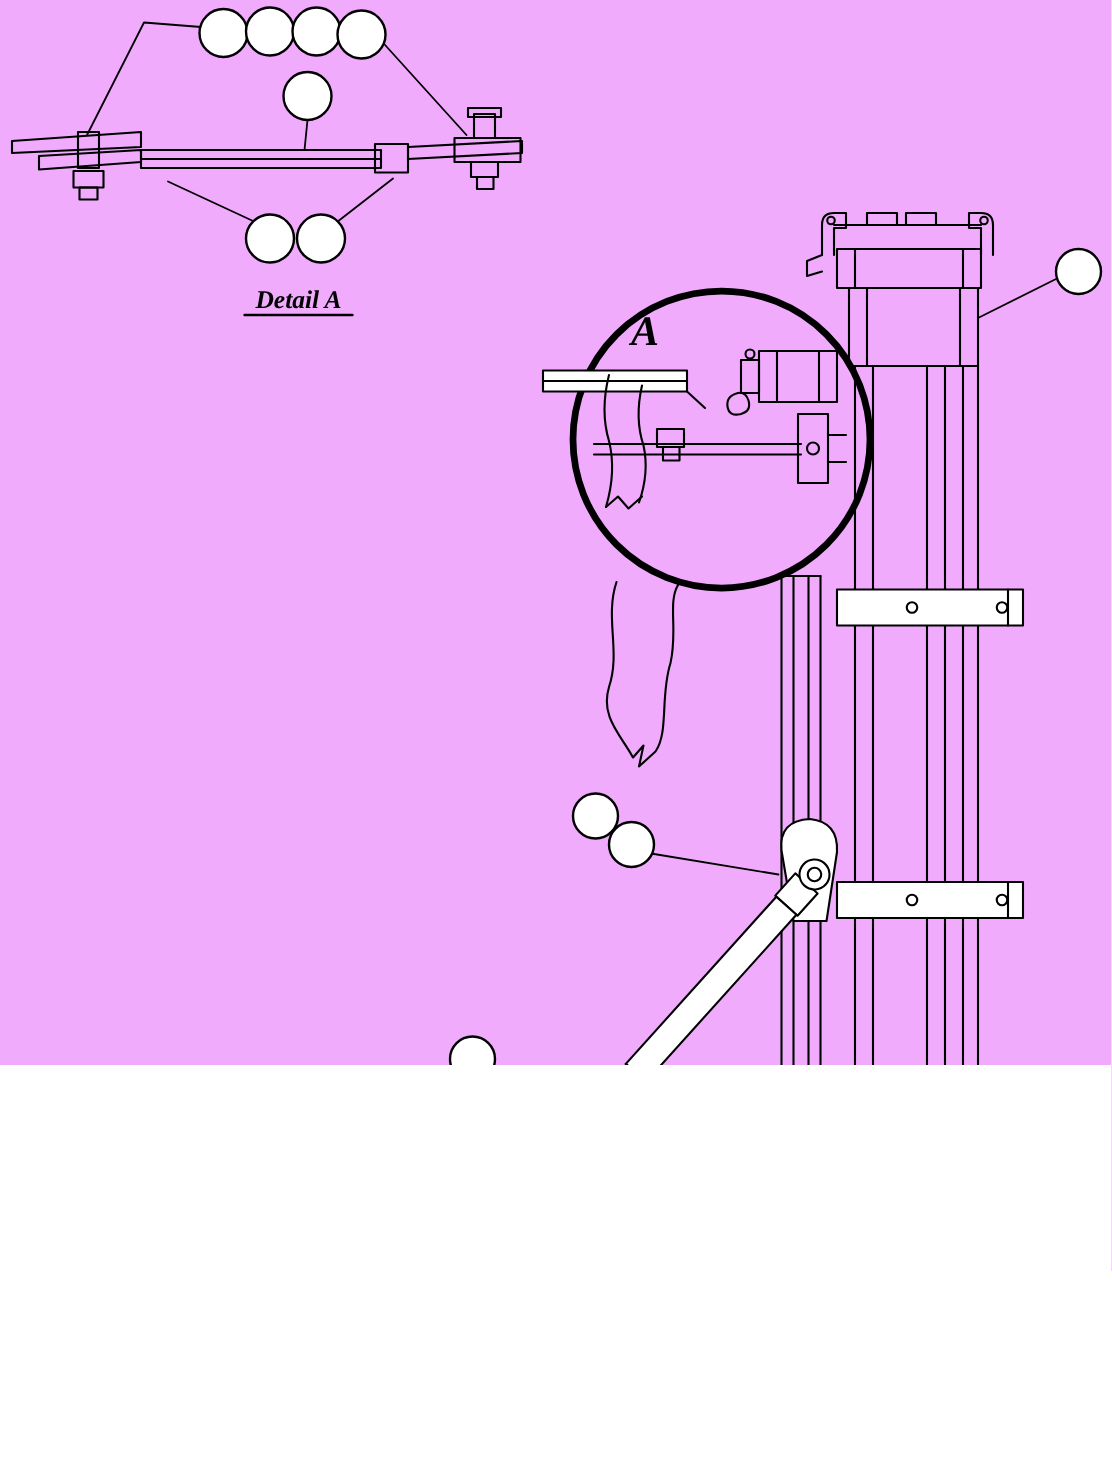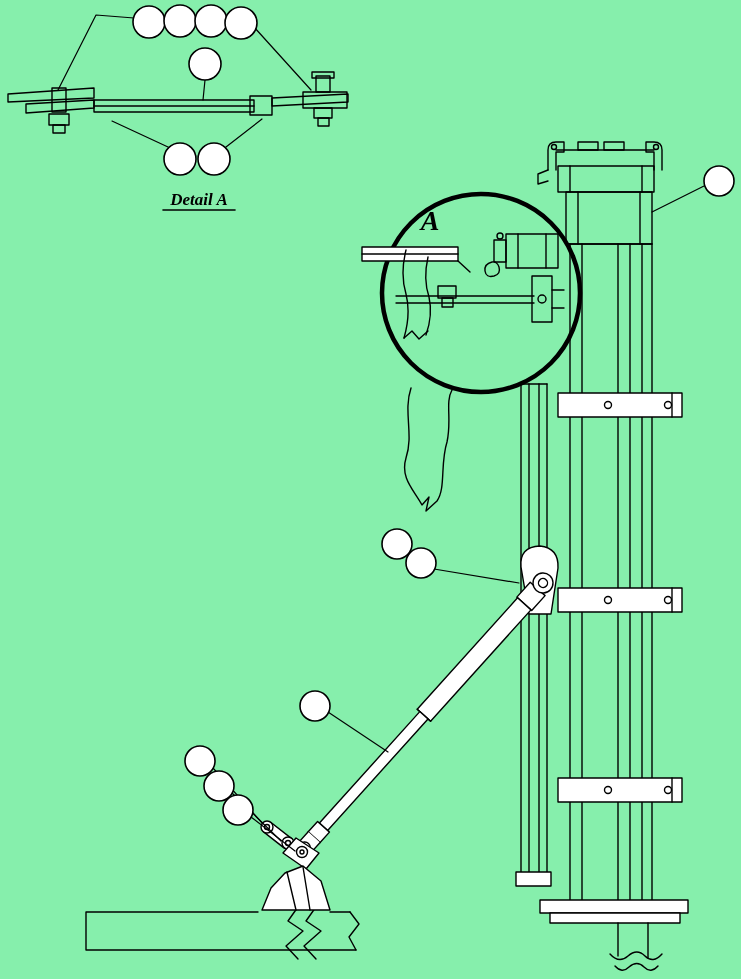--- a/index.html
+++ b/index.html
@@ -1,19 +1,19 @@
 <!DOCTYPE html>
 <html><head>
 <meta charset="utf-8">
 <style>
   html,body{margin:0;padding:0;background:#ffffff;}
   .canvas{
     position:relative;
-    width:741px;height:979px;
-    background:#86efac;
+    width:741px;height:710px;
+    background:#f0abfc;
     font-family:"Liberation Serif", serif;
     overflow:hidden;
   }
   svg{position:absolute;left:0;top:0;}
   .lbl{
     font-family:"Liberation Serif", serif;
     font-weight:bold;
     font-style:italic;
     fill:#000;
   }

